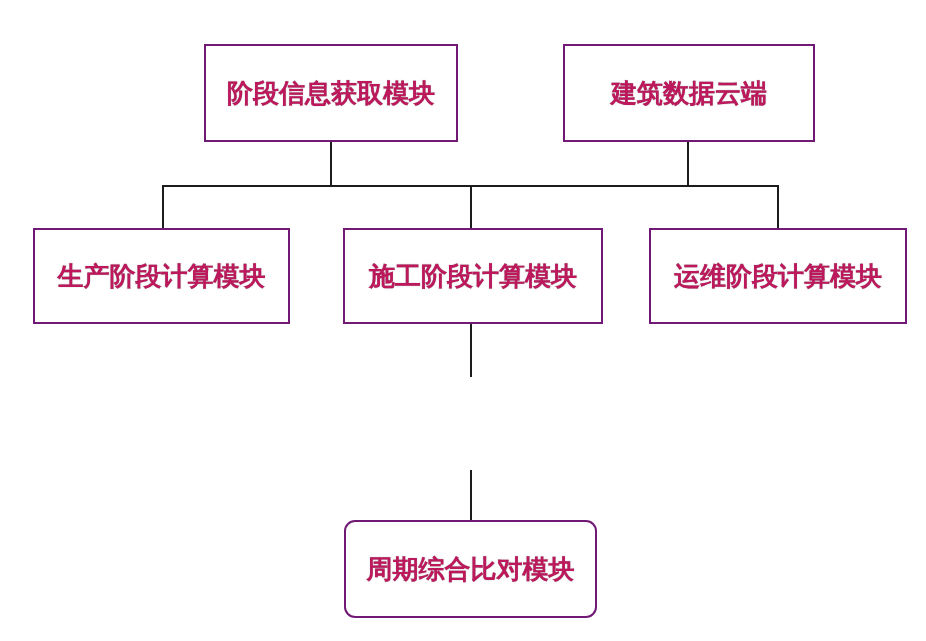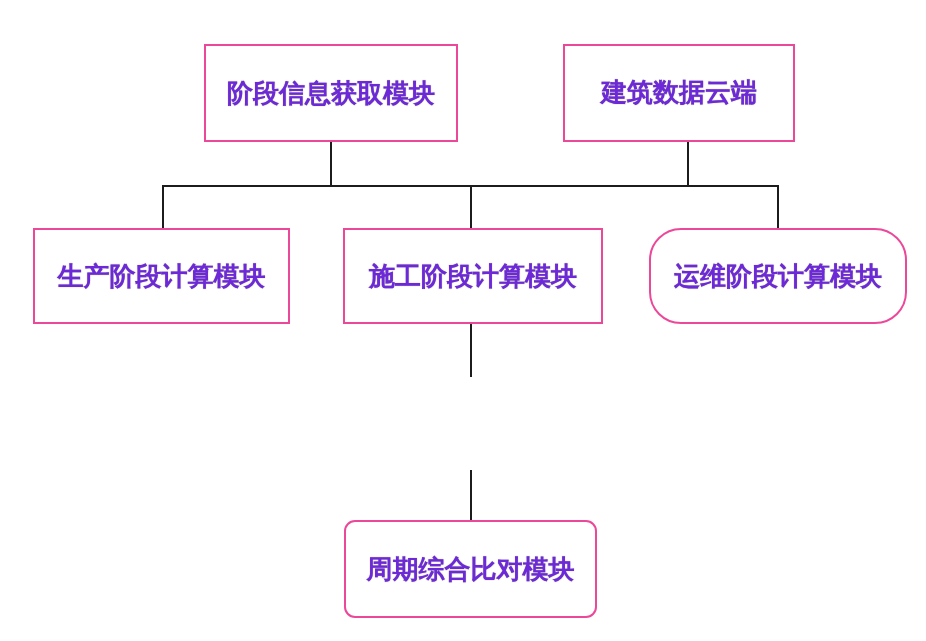--- a/index.html
+++ b/index.html
@@ -11,43 +11,43 @@
     position: relative;
     width: 926px;
     height: 641px;
     background: #ffffff;
     font-family: "DejaVu Sans", "Liberation Sans", sans-serif;
     overflow: hidden;
   }
   .node {
     position: absolute;
     box-sizing: border-box;
-    border: 2px solid #ec4899;
+    border: 2px solid #701a75;
     background: #ffffff;
     display: flex;
     align-items: center;
     justify-content: center;
     text-align: center;
     font-size: 26px;
     font-weight: bold;
-    color: #6d28d9;
+    color: #be185d;
     line-height: 38px;
     text-shadow: 0 0 1px rgba(40,40,40,0.55);
     padding: 0 20px;
   }
   .connector {
     position: absolute;
     background: #1c1c1c;
   }
   
   .n1 { left: 204px; top: 44px;  width: 254px; height: 98px; }
-  .n2 { left: 563px; top: 44px;  width: 232px; height: 98px; font-family: Liberation Serif, serif; }
+  .n2 { left: 563px; top: 44px;  width: 252px; height: 98px; }
   .n3 { left: 33px;  top: 228px; width: 257px; height: 96px; }
   .n4 { left: 343px; top: 228px; width: 260px; height: 96px; }
-  .n5 { left: 649px; top: 228px; width: 258px; height: 96px; border-radius: 32px; }
+  .n5 { left: 649px; top: 228px; width: 258px; height: 96px; }
   .n6 { left: 345px; top: 377px; width: 253px; height: 93px; }
   .n7 { left: 344px; top: 520px; width: 253px; height: 98px; border-radius: 11px; }
   
   .c-v1   { left: 330px; top: 142px; width: 2px;   height: 44px;  }
   .c-v2   { left: 687px; top: 142px; width: 2px;   height: 44px;  }
   .c-bus  { left: 162px; top: 185px; width: 617px; height: 2px;   }
   .c-d1   { left: 162px; top: 186px; width: 2px;   height: 42px;  }
   .c-d2   { left: 470px; top: 186px; width: 2px;   height: 42px;  }
   .c-d3   { left: 777px; top: 186px; width: 2px;   height: 42px;  }
   .c-v3   { left: 470px; top: 324px; width: 2px;   height: 53px;  }

